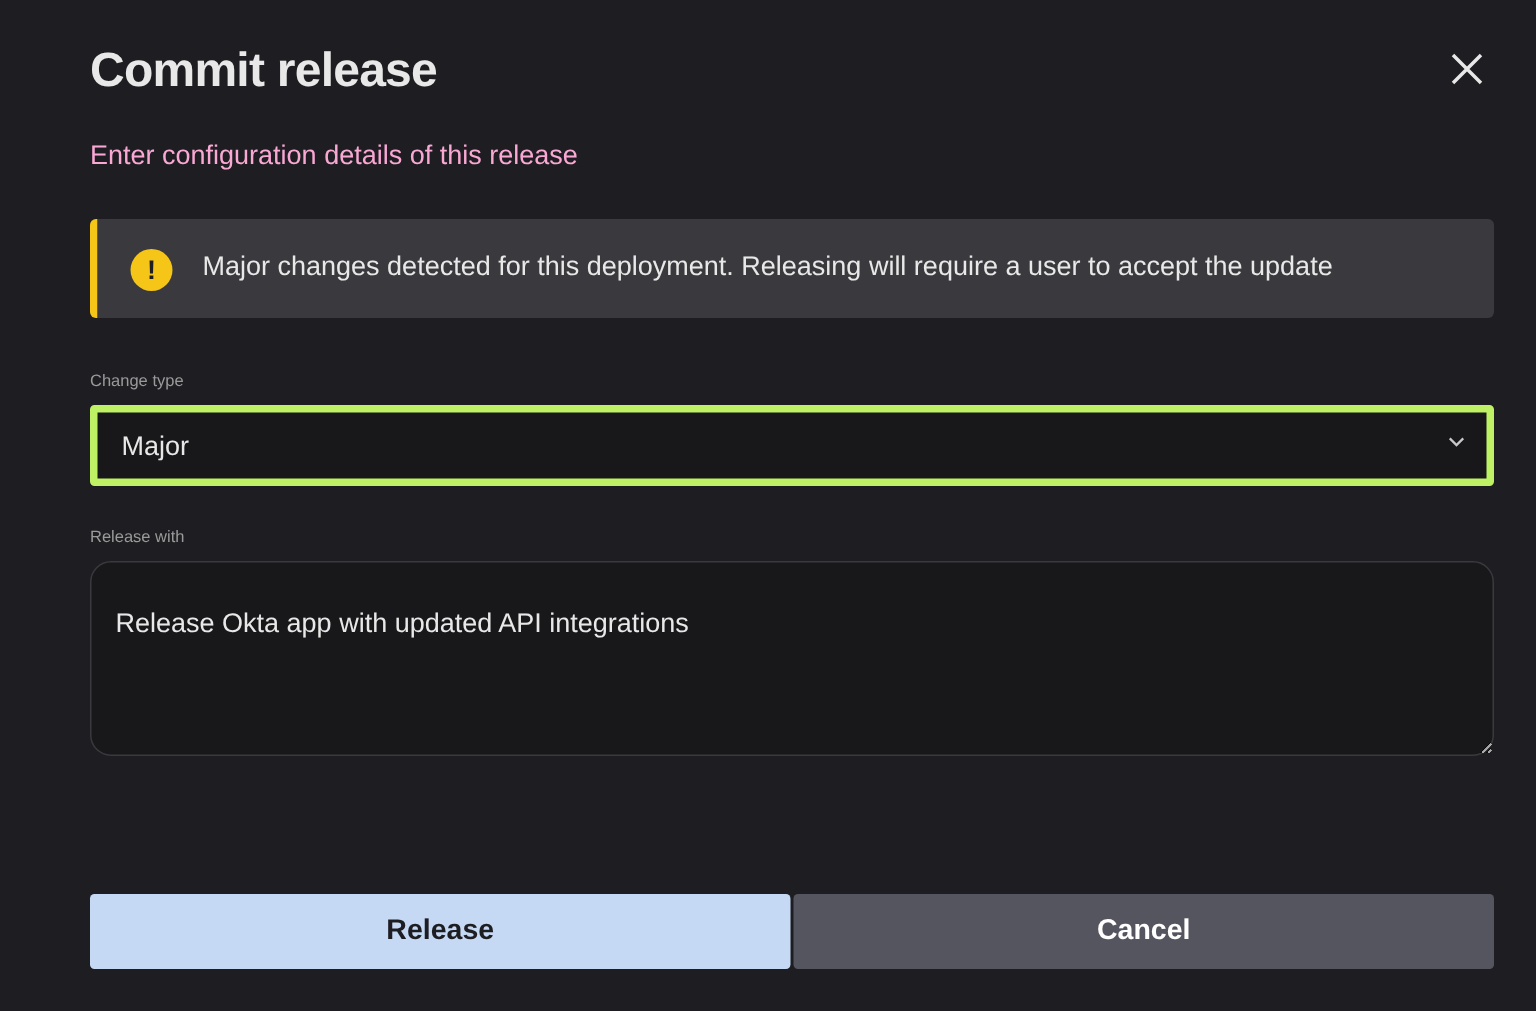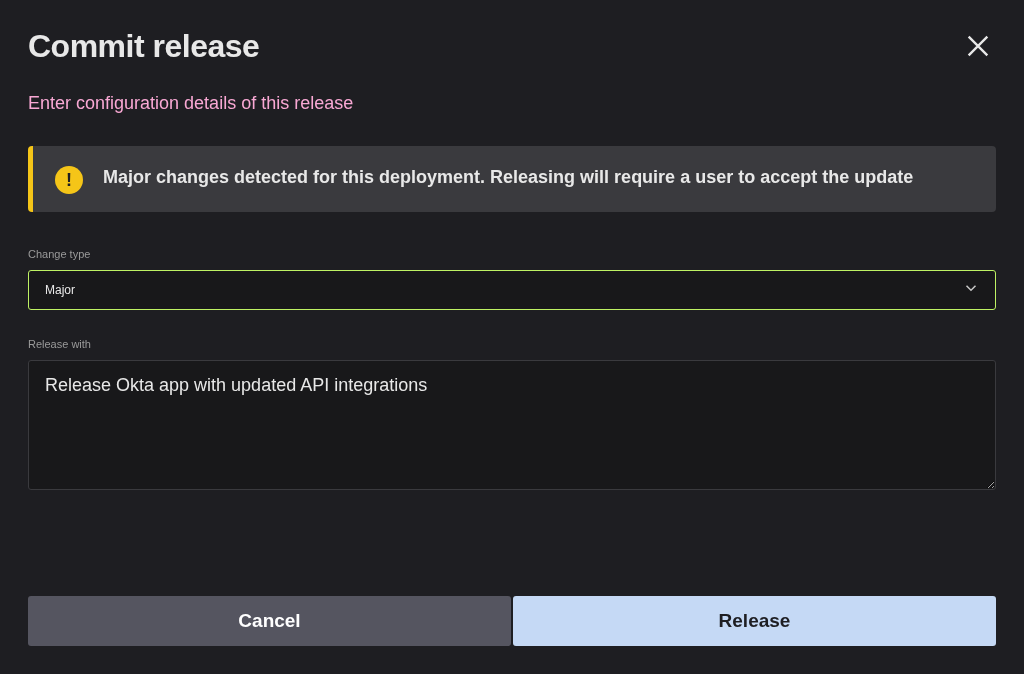--- a/index.html
+++ b/index.html
@@ -13,20 +13,21 @@
       height: 674px;
       font-family: -apple-system, BlinkMacSystemFont, 'Segoe UI', sans-serif;
       color: #e8e8e8;
       overflow: hidden;
     }
     .dialog {
       padding: 28px;
       height: 100%;
       display: flex;
       flex-direction: column;
+      margin-left: 32px;
     }
     .header {
       display: flex;
       justify-content: space-between;
       align-items: flex-start;
       margin-bottom: 28px;
     }
     .title {
       font-size: 32px;
       font-weight: 600;
@@ -78,41 +79,41 @@
     .alert-icon-inner {
       color: #1e1e22;
       font-weight: 900;
       font-size: 18px;
       line-height: 1;
     }
     .alert-text {
       font-size: 18px;
       line-height: 1.55;
       color: #e8e8e8;
-      font-weight: 700;
+      font-weight: 400;
     }
     .field-group {
       margin-bottom: 28px;
     }
     .field-label {
       font-size: 11px;
       color: #9a9a9a;
       margin-bottom: 10px;
       display: block;
     }
     .select-wrapper {
       position: relative;
     }
     .select {
       width: 100%;
       background: #18181a;
-      border: 1px solid #bef264;
+      border: 5px solid #bef264;
       border-radius: 3px;
       padding: 12px 16px;
-      font-size: 12px;
+      font-size: 18px;
       color: #e8e8e8;
       appearance: none;
       cursor: pointer;
       font-family: inherit;
     }
     .select-chevron {
       position: absolute;
       right: 16px;
       top: 50%;
       transform: translateY(-50%);
@@ -121,22 +122,22 @@
     .select-chevron svg {
       width: 18px;
       height: 18px;
       stroke: #c8c8c8;
       stroke-width: 2;
     }
     .textarea {
       width: 100%;
       background: #18181a;
       border: 1px solid #3a3a3e;
-      border-radius: 3px;
-      padding: 14px 16px;
+      border-radius: 14px;
+      padding: 30px 16px;
       font-size: 18px;
       color: #e8e8e8;
       font-family: inherit;
       resize: vertical;
       min-height: 130px;
     }
     .button-row {
       display: flex;
       gap: 2px;
       margin-top: auto;
@@ -195,16 +196,16 @@
       </span>
     </div>
   </div>
 
   <div class="field-group">
     <label class="field-label">Release with</label>
     <textarea class="textarea" style="">Release Okta app with updated API integrations</textarea>
   </div>
 
   <div class="button-row">
+    <button class="btn btn-release">Release</button>
     <button class="btn btn-cancel">Cancel</button>
-    <button class="btn btn-release">Release</button>
   </div>
 </div>
 
 </body></html>

